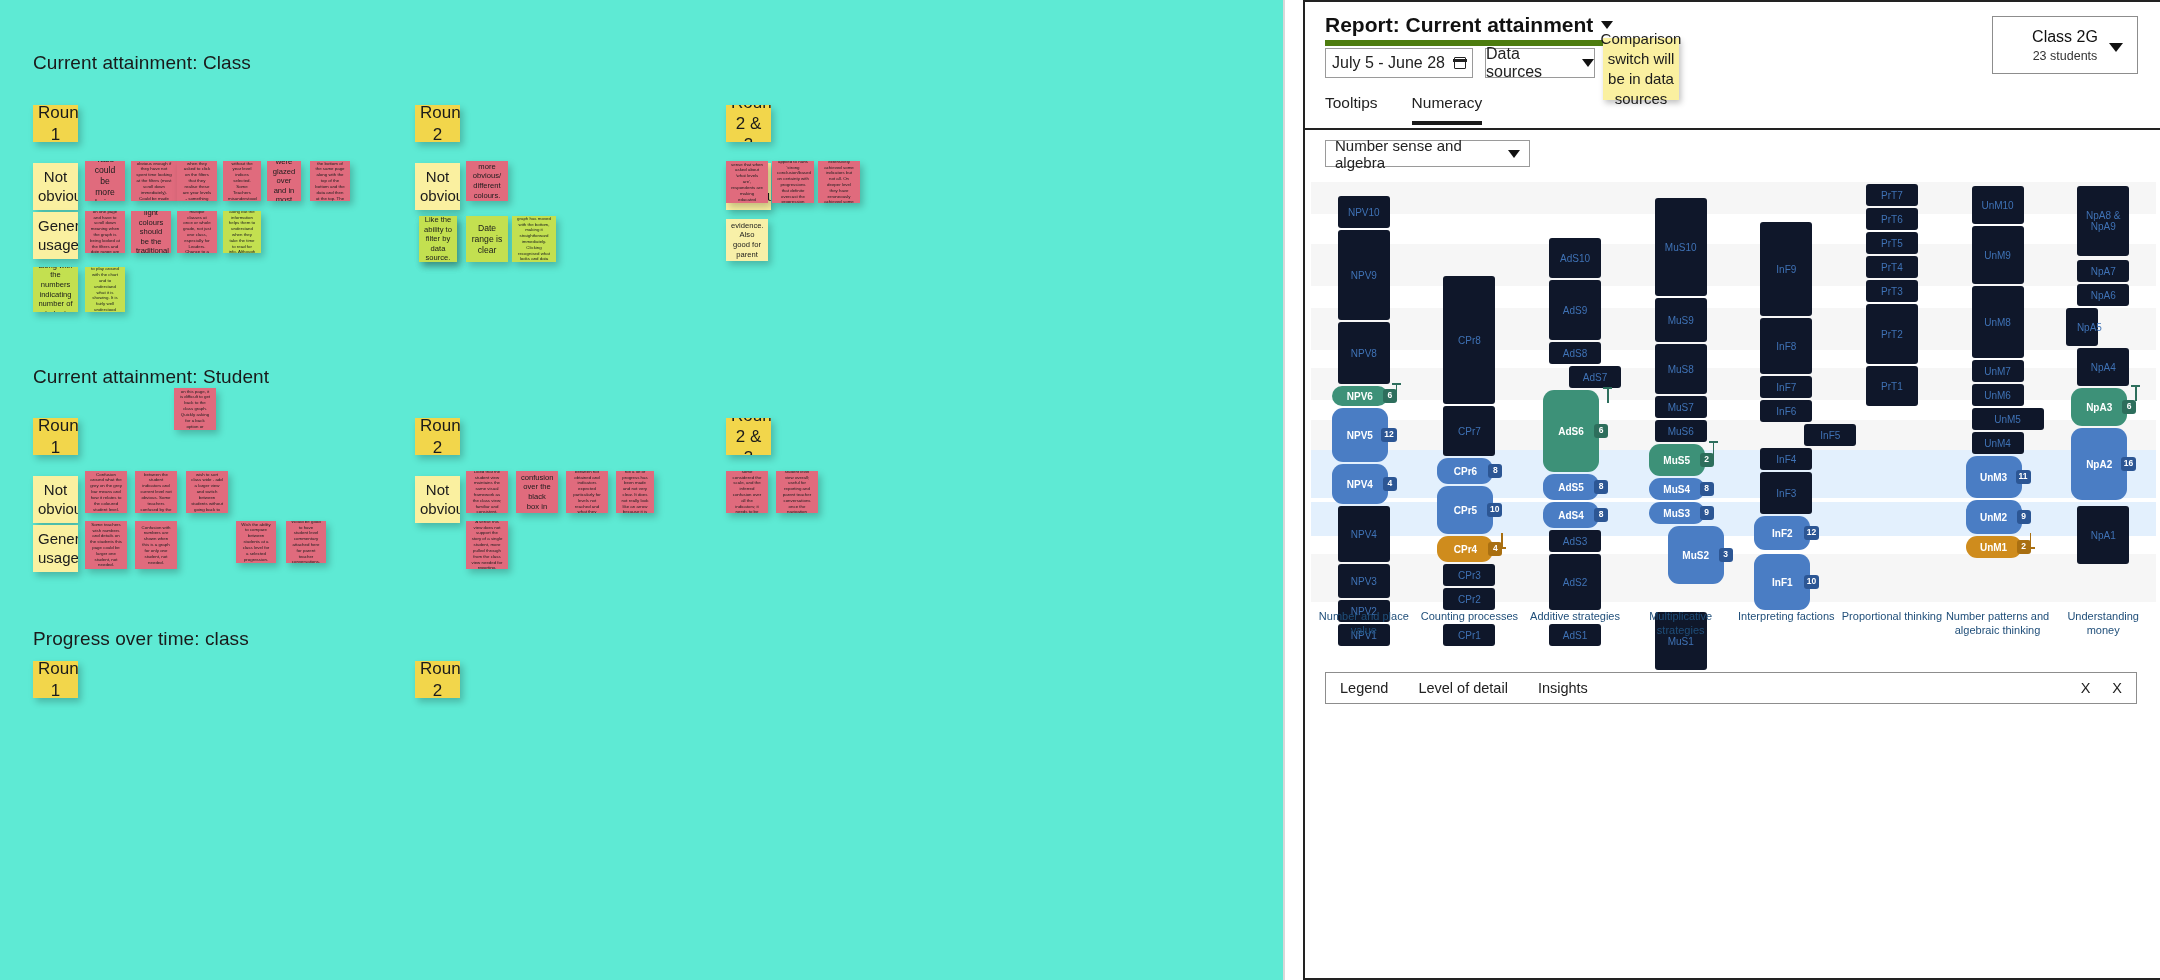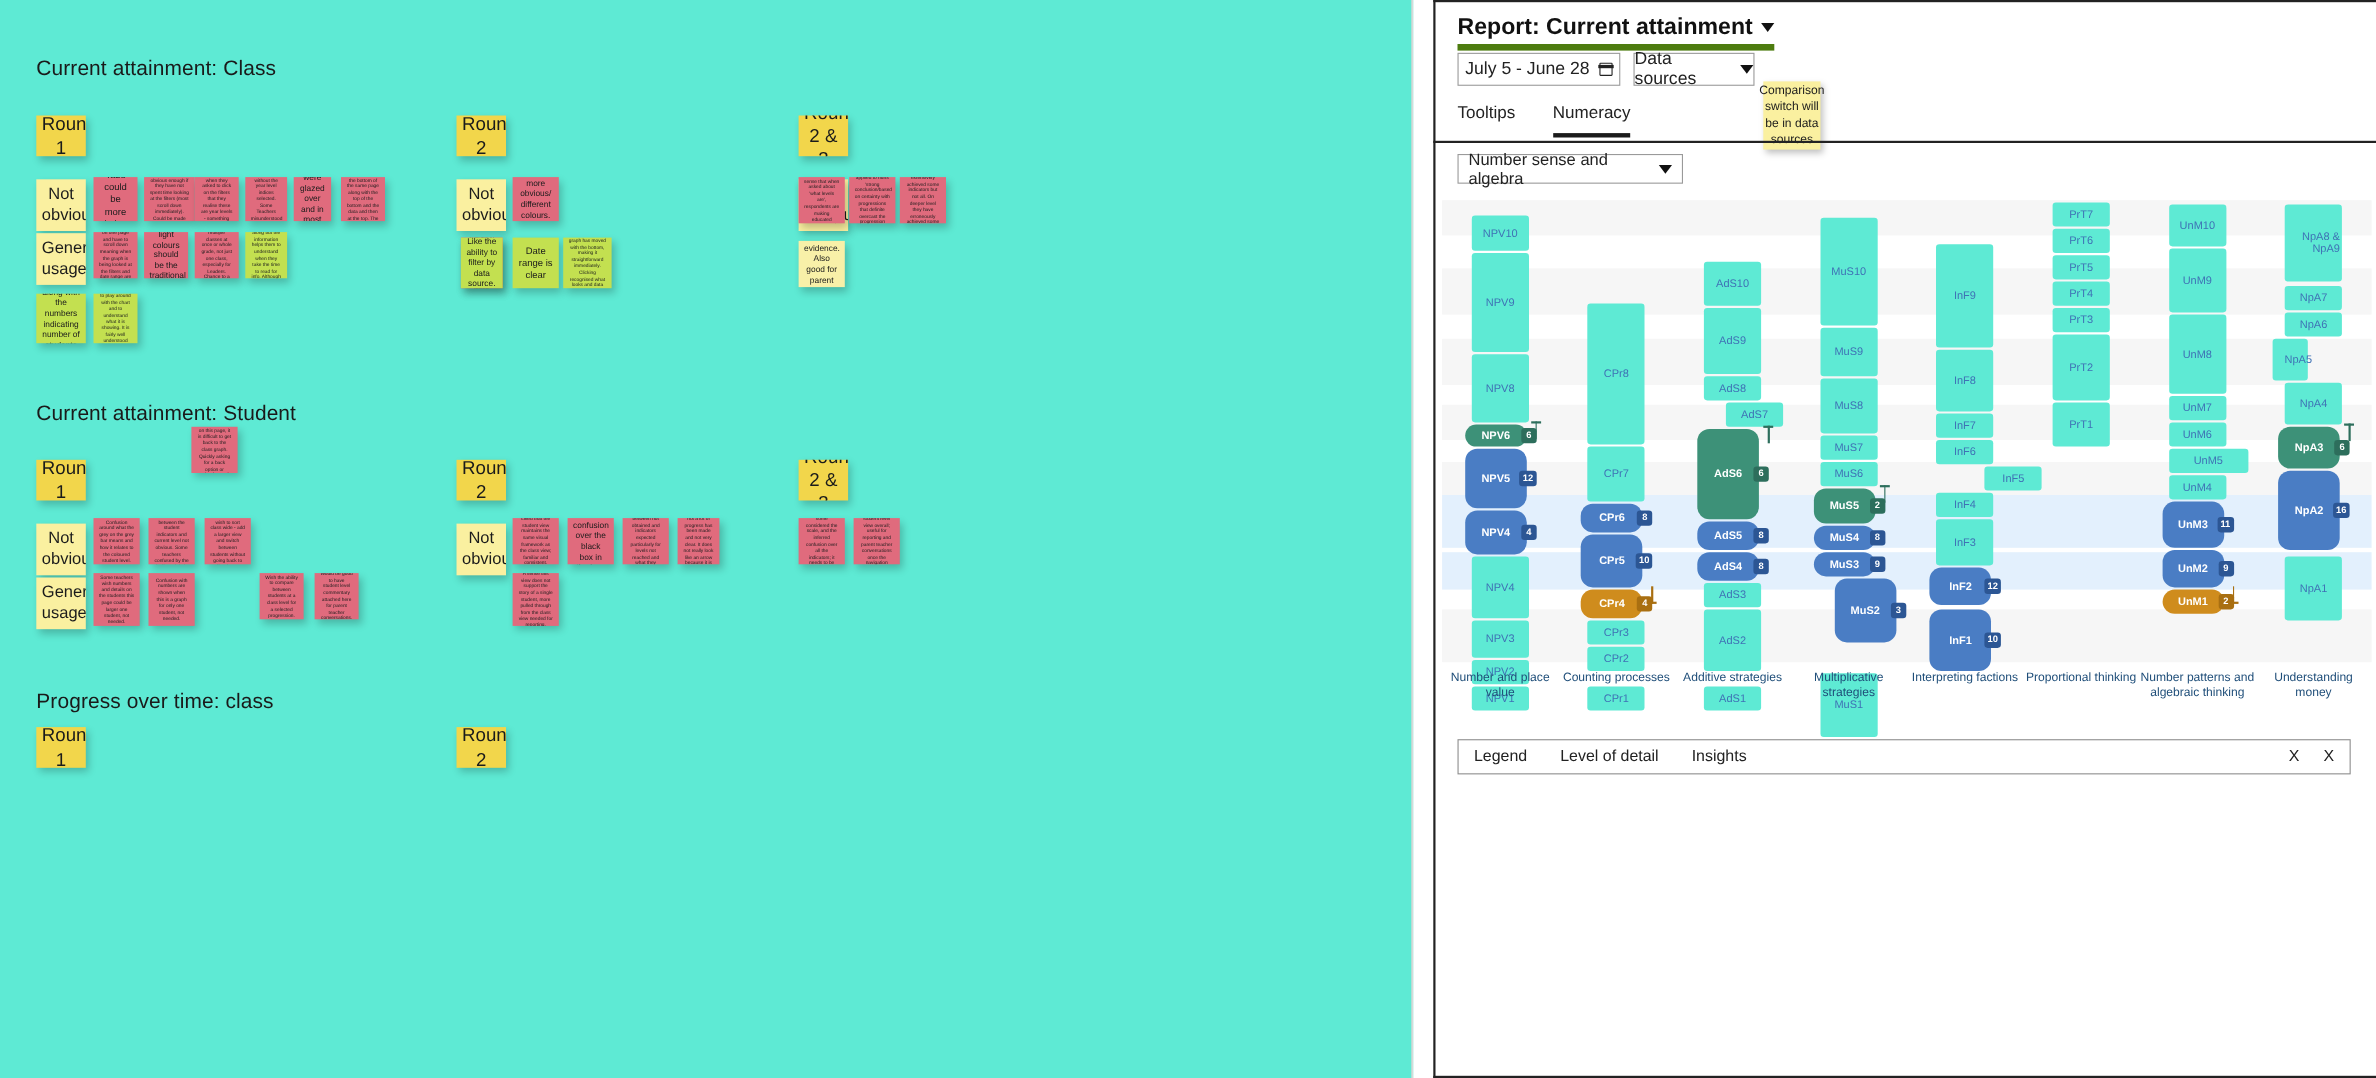--- a/index.html
+++ b/index.html
@@ -36,24 +36,24 @@
   .caret { width:0;height:0;border-left:6px solid transparent;border-right:6px solid transparent;
      border-top:8px solid #111; display:inline-block; }
 
   .ctl { position:absolute; border:1px solid #9a9a9a; background:#fff; display:flex;
      align-items:center; justify-content:center; gap:9px; font-size:16px; color:#222; cursor:pointer; }
   #daterange { left:22px; top:48px; width:148px; height:30px; }
   #datasources { left:182px; top:48px; width:110px; height:30px; }
   .cal { width:12px;height:12px;border:1.6px solid #222;border-radius:1px;position:relative; }
   .cal:before{content:"";position:absolute;left:-1.6px;right:-1.6px;top:1px;height:2.6px;background:#222;}
 
-  .sticky-tip { position:absolute; left:300px; top:38px; width:52px; height:62px;
-     background:#faf0a0; box-shadow:2px 3px 6px rgba(0,0,0,.25); font-size:11px;
+  .sticky-tip { position:absolute; left:300px; top:38px; width:76px; height:62px;
+     background:#faf0a0; box-shadow:2px 3px 6px rgba(0,0,0,.25); font-size:15px;
      line-height:1.35; color:#1b1b1b; text-align:center; display:flex; align-items:center;
-     justify-content:center; padding:3px;margin-top:36px; }
+     justify-content:center; padding:3px; }
 
   .classbox { position:absolute; right:22px; top:16px; width:146px; height:58px;
      border:1px solid #8d8d8d; background:#fff; display:flex; flex-direction:column;
      align-items:center; justify-content:center; cursor:pointer; }
   .classbox .cname { font-size:16px; color:#111; }
   .classbox .cstu { font-size:12.5px; color:#333; margin-top:3px; }
   .classbox .cb-caret { position:absolute; right:14px; top:26px;
      width:0;height:0;border-left:7px solid transparent;border-right:7px solid transparent;
      border-top:9px solid #111; }
 
@@ -69,21 +69,21 @@
 
   
   .chart { position:absolute; left:8px; top:182px; width:845px; height:420px; }
   .zebra { position:absolute; left:0; width:100%; }
   .bandgrey { background:#f6f6f6; }
   .bandblue { background:#e3f0fd; }
   .col { position:absolute; top:0; bottom:0; }
   .cell { position:absolute; border-radius:3px; display:flex; align-items:center;
      justify-content:center; text-align:center; font-size:10px; line-height:1.1;
      padding:0 2px; }
-  .c-light { background:#5eead4; color:#3f72b5;text-align:right; }
+  .c-light { background:#0f172a; color:#3f72b5; }
   .c-blue  { background:#4a7dc4; color:#fff; border-radius:11px; font-weight:bold; }
   .c-green { background:#3d9178; color:#fff; border-radius:11px; font-weight:bold; }
   .c-gold  { background:#cf8c1d; color:#fff; border-radius:11px; font-weight:bold; }
   .badge { position:absolute; right:-9px; top:50%; transform:translateY(-50%);
      min-width:14px; height:14px; border-radius:3px; font-size:8.5px; color:#fff;
      display:flex;align-items:center;justify-content:center; padding:0 3px; font-weight:bold; }
   .b-blue{background:#2c5694;} .b-green{background:#2d6e5c;} .b-gold{background:#a96f11;}
   .pin { position:absolute; right:-13px; top:-3px; width:9px; height:16px; }
   .pin i { position:absolute; left:4px; top:0; width:1.6px; height:16px; background:#2d6e5c; }
   .pin b { position:absolute; left:0; top:0; width:9px; height:1.6px; background:#2d6e5c; }
@@ -283,20 +283,25 @@
 
     <div class="ctl" id="datasources" style="left:200px;">
       <span>Data sources</span>
       <span class="caret"></span>
     </div>
 
     <div class="sticky-tip" style="left:318px;">
       <span>Comparison switch will be in data sources</span>
     </div>
 
+    <div class="classbox">
+      <div class="cname">Class 2G</div>
+      <div class="cstu">23 students</div>
+      <span class="cb-caret"></span>
+    </div>
 
     <div class="tabs" style="left:40px;">
       <div class="tab">Tooltips</div>
       <div class="tab active">Numeracy</div>
     </div>
 
     <div class="hr-main" style="left:18px; width:857px;"></div>
 
     <div class="strand" style="left:40px;">
       <span>Number sense and algebra</span>

